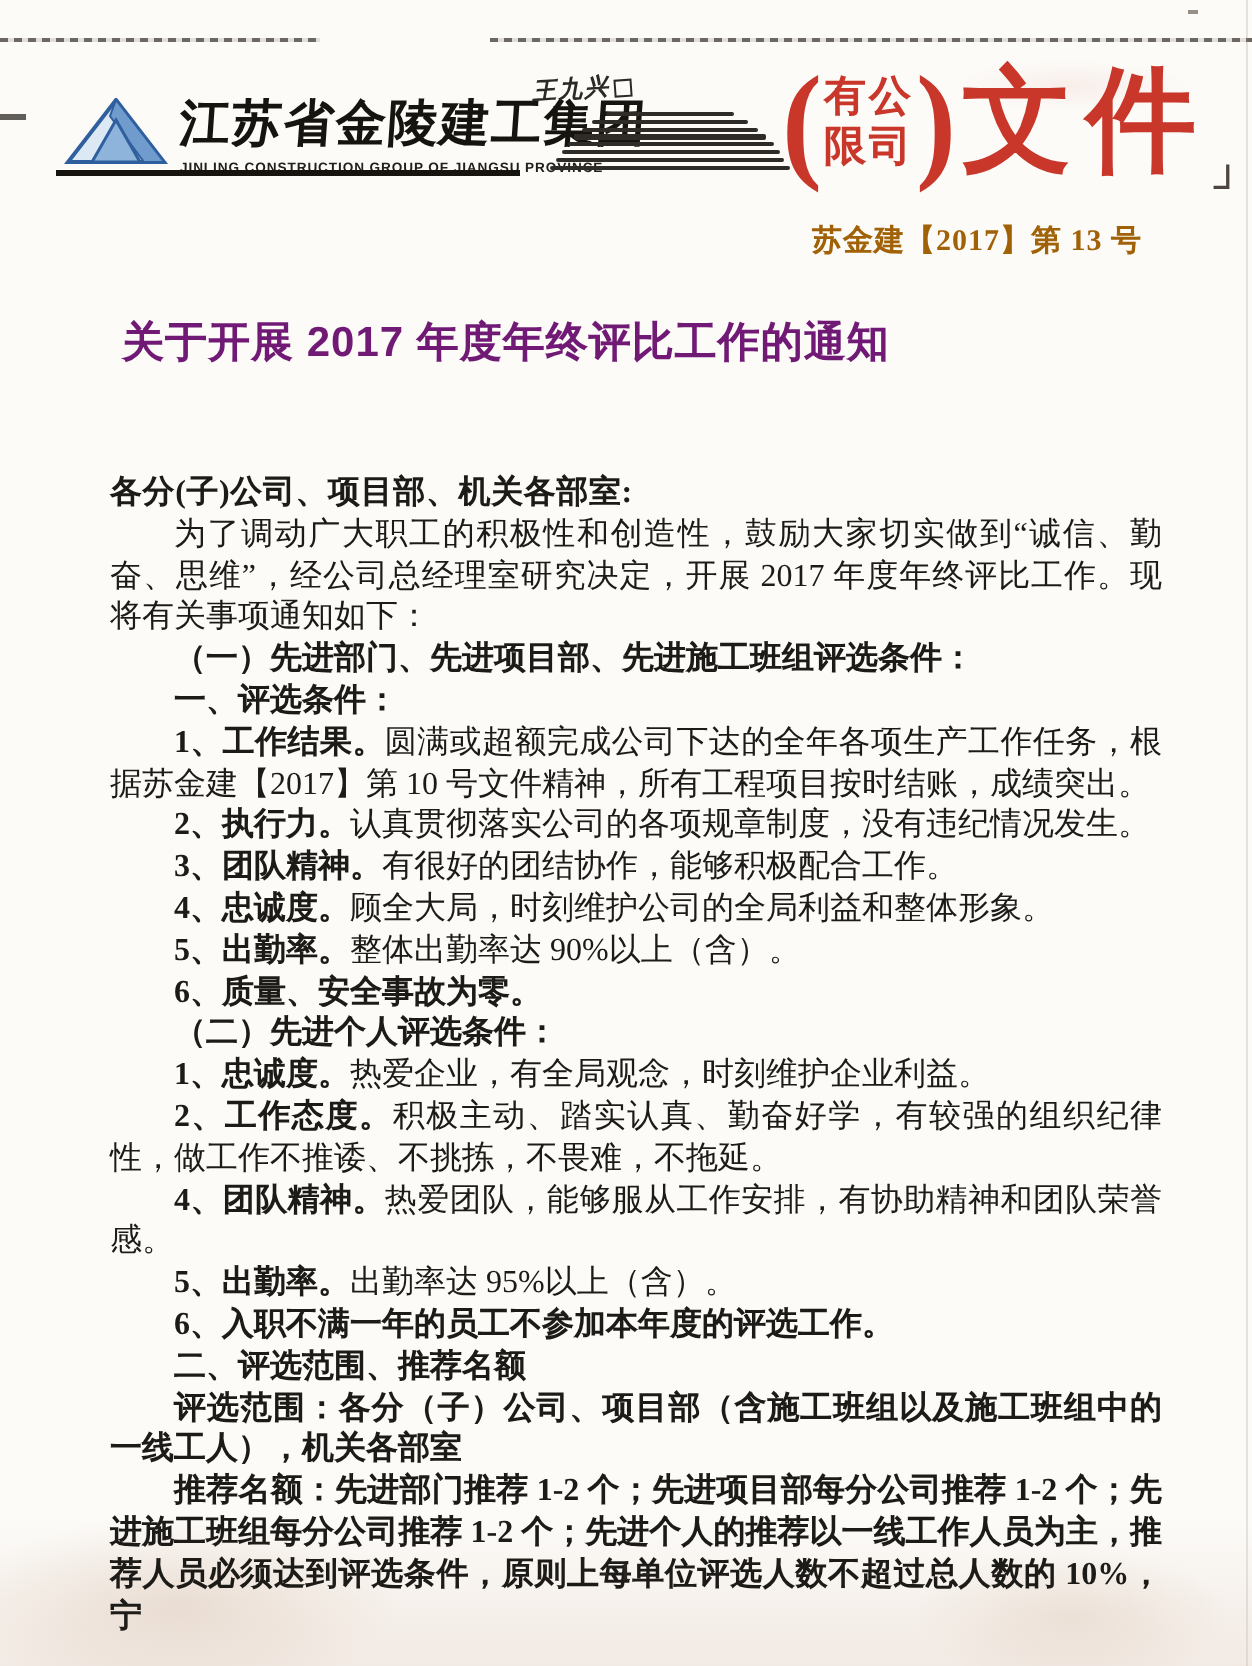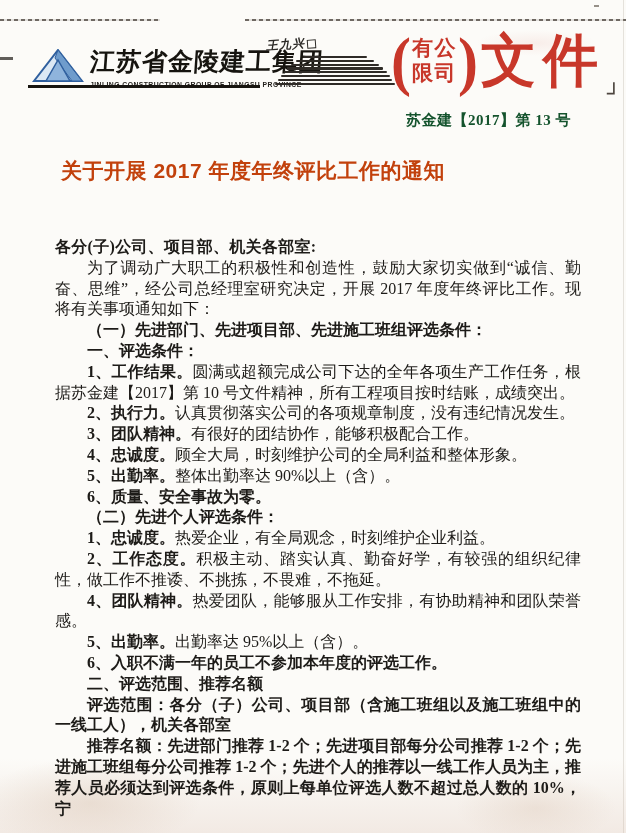--- a/index.html
+++ b/index.html
@@ -65,26 +65,26 @@
     font-size:21px;font-weight:900;line-height:25px;letter-spacing:1.5px;padding:0 1px;}
   .red-big{font-size:55px;font-weight:900;line-height:60px;letter-spacing:7px;
     margin-left:3px;transform:scaleY(1.04);white-space:nowrap;}
   .corner-bracket{
     align-self:flex-end;font-size:23px;font-weight:bold;color:#4d453f;
     margin:0 0 0 0px;line-height:20px;
   }
 
   .doc-number{
     position:absolute;top:111px;left:0;width:571px;text-align:right;
-    font-size:15px;letter-spacing:.5px;font-weight:bold;color:#14532d;
+    font-size:15px;letter-spacing:.5px;font-weight:bold;color:#a16207;
   }
 
   .doc-title{
     position:absolute;top:157px;left:0;width:506px;text-align:center;
-    font-size:21px;font-weight:bold;letter-spacing:.5px;color:#c2410c;
+    font-size:21px;font-weight:bold;letter-spacing:.5px;color:#701a75;
     font-family:"Liberation Sans","DejaVu Sans",sans-serif;
   }
 
   
   .content{
     position:absolute;top:218px;left:55px;width:526px;
     font-size:16px;line-height:20.8px;text-align:justify;color:#1d1b18;margin-top:19px;
   }
   .addressee{font-weight:bold;letter-spacing:.3px;}
   .para{text-indent:2em;}

